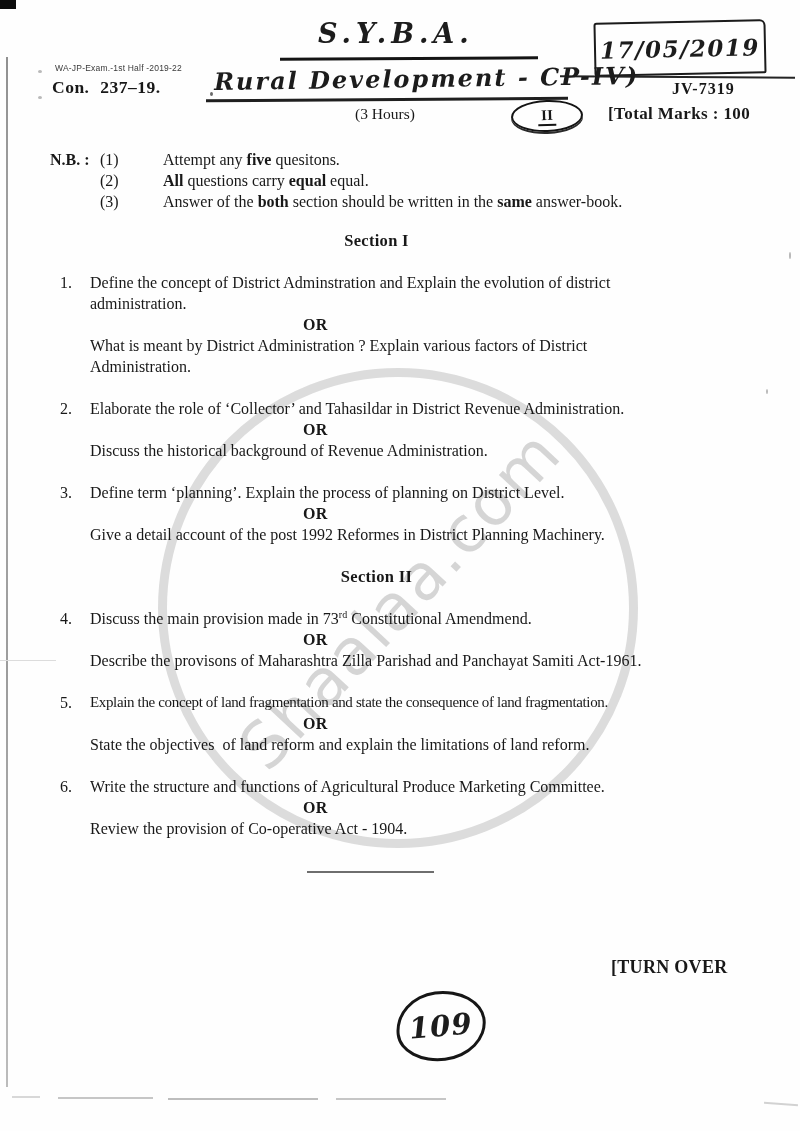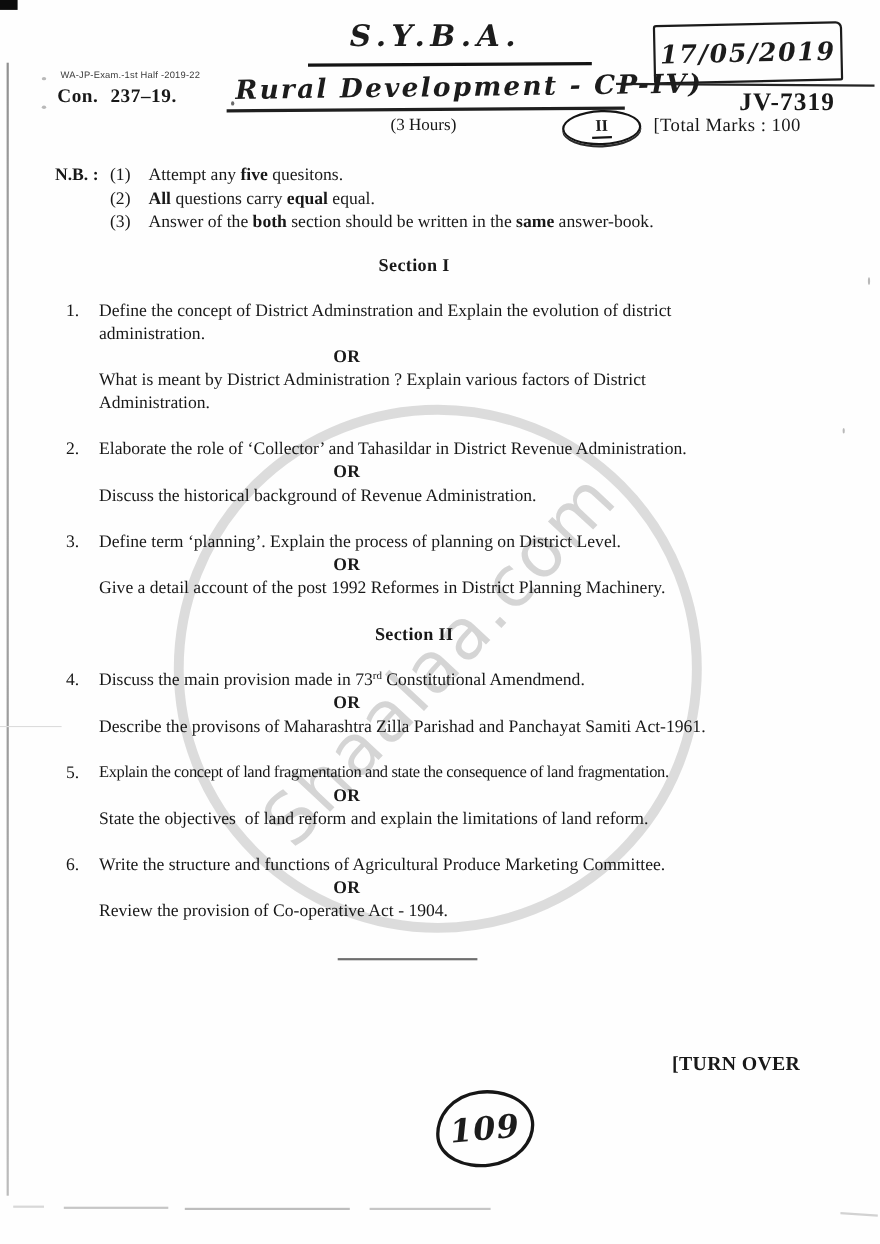--- a/index.html
+++ b/index.html
@@ -47,38 +47,38 @@
   .date-underline { position:absolute; left:560px; top:76px; width:235px; height:2px;
     background:#242424; transform:rotate(0.4deg); }
   .batch-code { position:absolute; left:55px; top:63px; font-family:"Liberation Sans", sans-serif;
     font-size:8.5px; letter-spacing:.2px; color:#3a3a3a; }
   .con-no { position:absolute; left:52px; top:77px; font-size:17.5px; font-weight:bold;
     word-spacing:6px; letter-spacing:.5px; }
   .subject-hw { position:absolute; left:214px; top:64px; font-size:24px; letter-spacing:2px;
     transform:rotate(-0.8deg); white-space:nowrap; }
   .subject-underline { position:absolute; left:206px; top:98px; width:362px; height:2.5px;
     background:#1f1f1f; transform:rotate(-0.4deg); }
-  .paper-code { position:absolute; left:672px; top:80px; font-size:23px; font-weight:bold; letter-spacing:1px; }
+  .paper-code { position:absolute; left:672px; top:80px; font-size:16px; font-weight:bold; letter-spacing:1px; }
   .hours { position:absolute; left:355px; top:105px; font-size:15.5px; }
   .circle-ii { position:absolute; left:511px; top:100px; width:68px; height:28px;
     border:2.5px solid #141414; border-radius:50%; transform:rotate(-2deg);
     display:flex; align-items:center; justify-content:center;
     box-shadow:0 2px 0 #2a2a2a; }
   .circle-ii span { font-size:15px; font-weight:bold; border-bottom:2px solid #141414; padding:0 3px; }
-  .total-marks { position:absolute; left:594px; top:104px; font-size:17px; font-weight:normal; letter-spacing:.4px; }
+  .total-marks { position:absolute; left:608px; top:104px; font-size:17px; font-weight:bold; letter-spacing:.4px; }
   
   .body { position:absolute; left:50px; top:149px; width:695px; z-index:2;
     font-size:16px; line-height:21px; }
   .q-line { white-space:pre-wrap; }
   .nb { display:flex; margin-bottom:18px;justify-content:flex-end; }
   .nb-label { width:50px; font-weight:bold; }
   .nb-rows { flex:1; }
   .nb-row { display:flex; }
   .nb-no { width:35px; }
-  .nb-text { flex:1; }
+  .nb-text { flex:1;margin-left:28px; }
   .section-heading { text-align:center; font-weight:bold; font-size:16.5px;
     letter-spacing:.3px; margin:0 42px 21px 0; }
   .q { display:flex; margin-bottom:21px; }
   .q-no { width:40px; padding-left:10px; box-sizing:border-box; }
   .q-body { flex:1; }
   .or { font-weight:bold; padding-left:213px; letter-spacing:.3px; }
   .condensed { font-size:15px; letter-spacing:-0.35px; }
   sup { font-size:10px; line-height:0;margin-top:38px; }
   
   .end-divider { position:absolute; left:307px; top:871px; width:127px; height:0;

